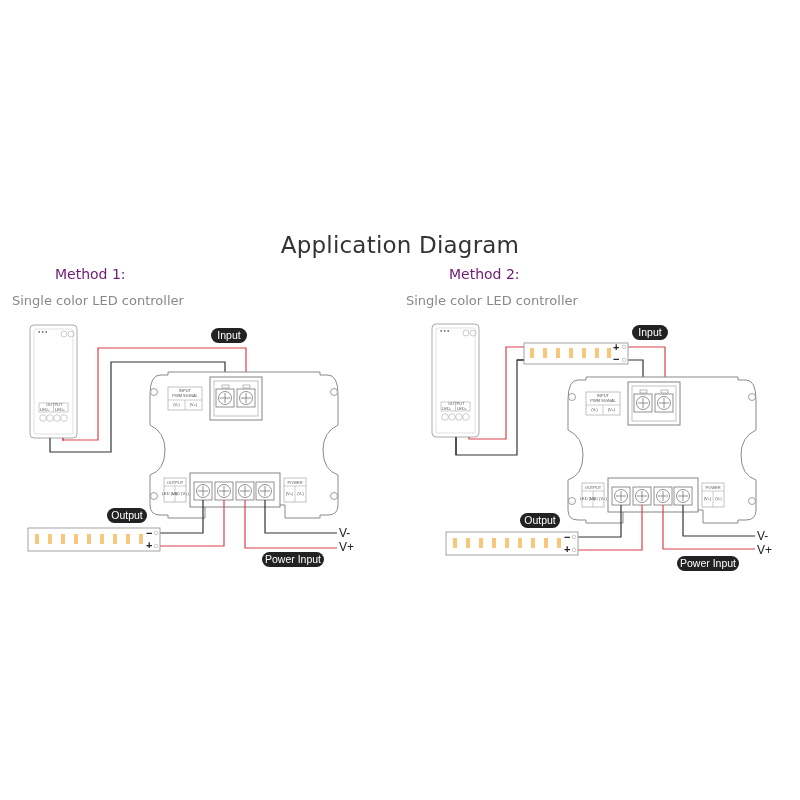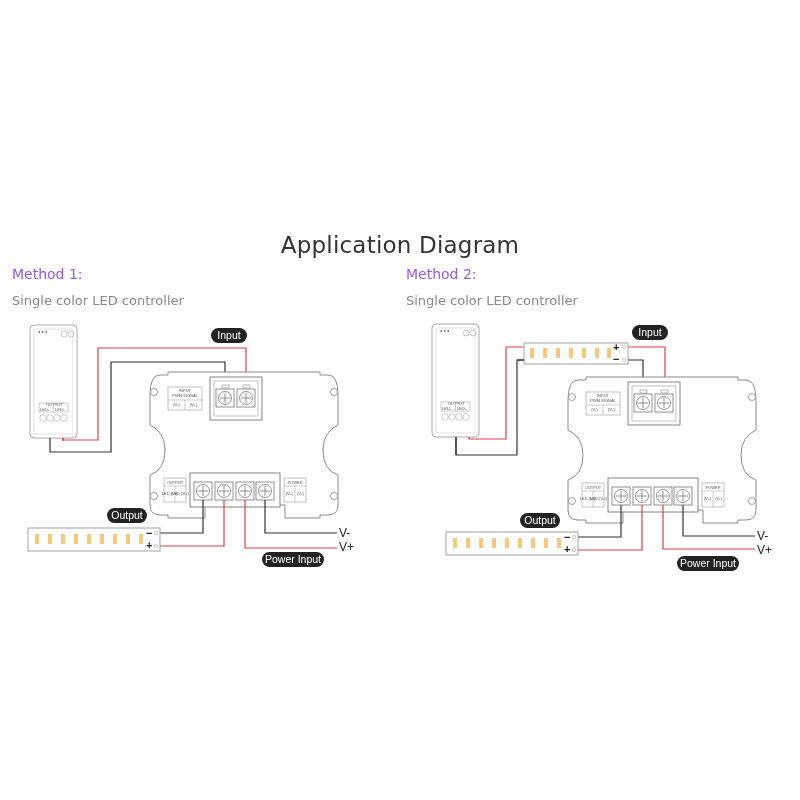--- a/index.html
+++ b/index.html
@@ -1,18 +1,18 @@
 <!DOCTYPE html>
 <html><head>
 <meta charset="utf-8">
 <style>
   html, body { margin: 0; padding: 0; background: #ffffff; }
   body { width: 800px; height: 800px; position: relative; overflow: hidden; font-family: "DejaVu Sans", sans-serif; }
   .title { position: absolute; top: 216px; left: 0; width: 800px; text-align: center; font-size: 23px; color: #333333; font-weight: 500; letter-spacing: 0.2px; margin-top: 16px; }
-  .method-title { position: absolute; font-size: 14px; color: #8b5cf6; }
+  .method-title { position: absolute; font-size: 14px; color: #701a75; margin-left: 43px; }
   .method-sub { position: absolute; font-size: 13px; color: #888888; }
   svg.diagram { position: absolute; left: 0; top: 0; }
   .pill-text { font-family: "Liberation Sans", sans-serif; font-size: 10.5px; fill: #ffffff; }
   .tiny { font-family: "Liberation Sans", sans-serif; font-size: 4px; fill: #555; }
   .vlabel { font-family: "Liberation Sans", sans-serif; font-size: 12px; fill: #222; }
   .pm { font-family: "Liberation Sans", sans-serif; font-size: 11px; fill: #222; font-weight: bold; }
 </style>
 </head>
 <body>
 

